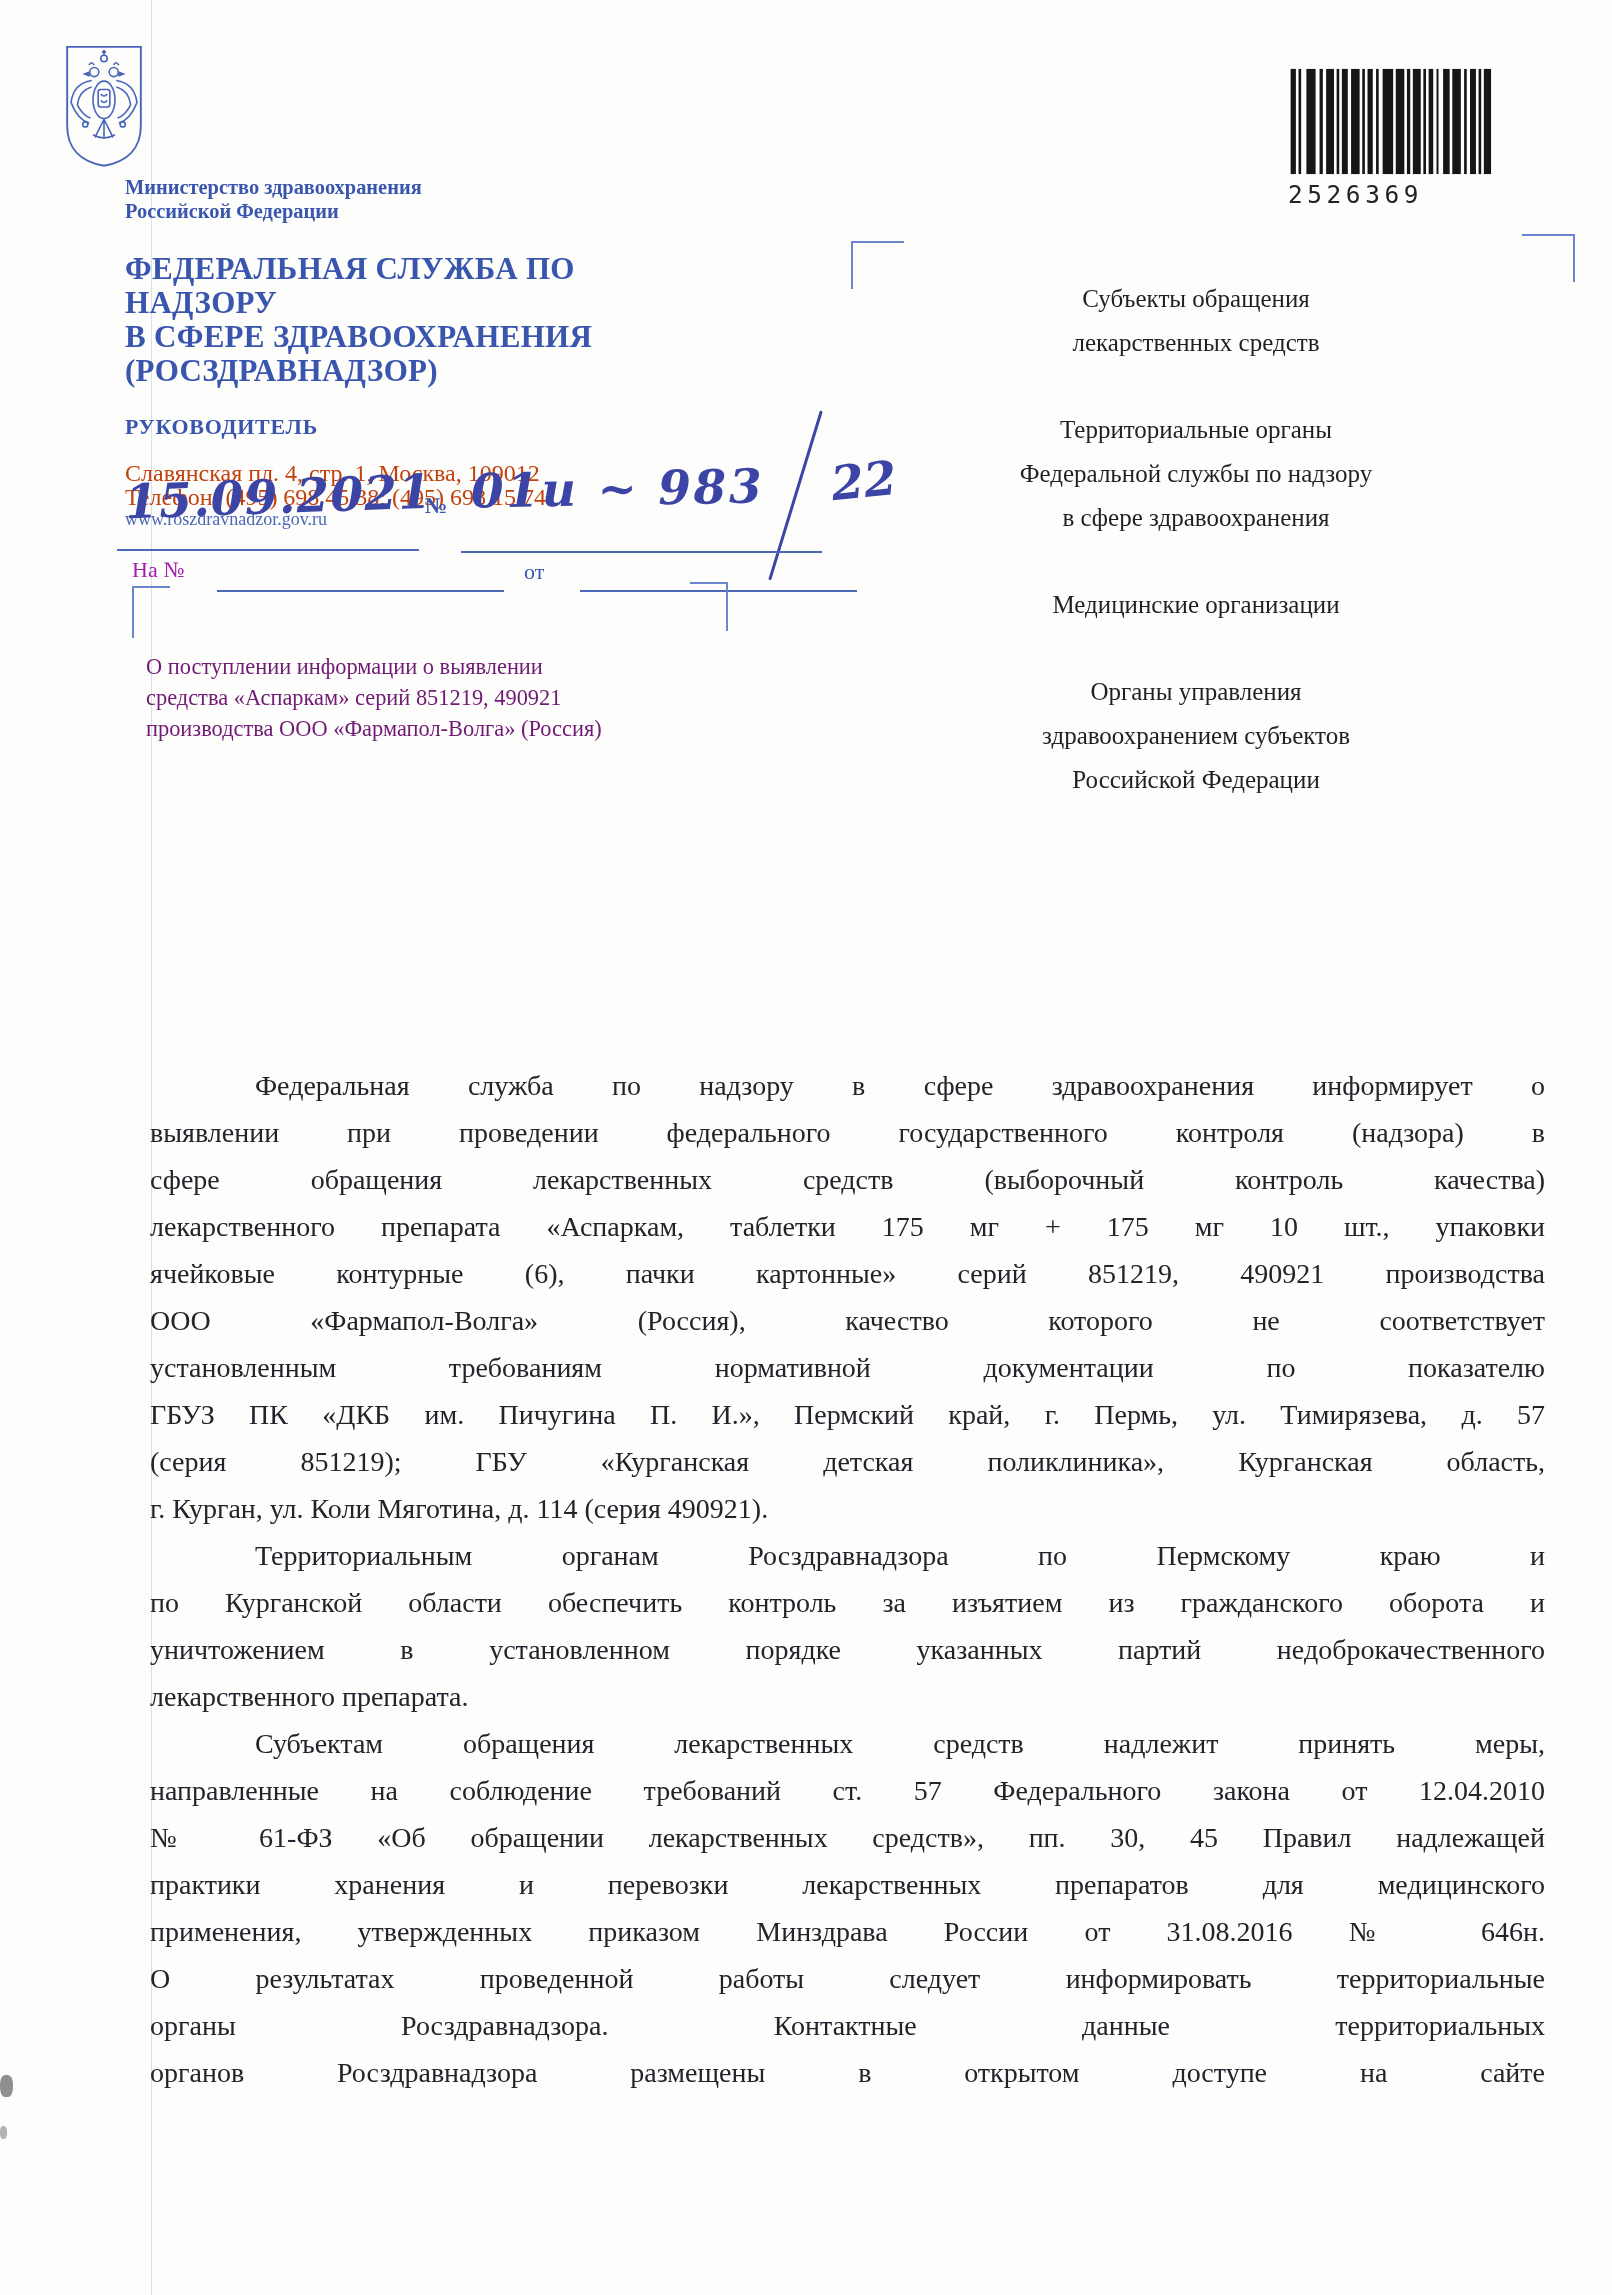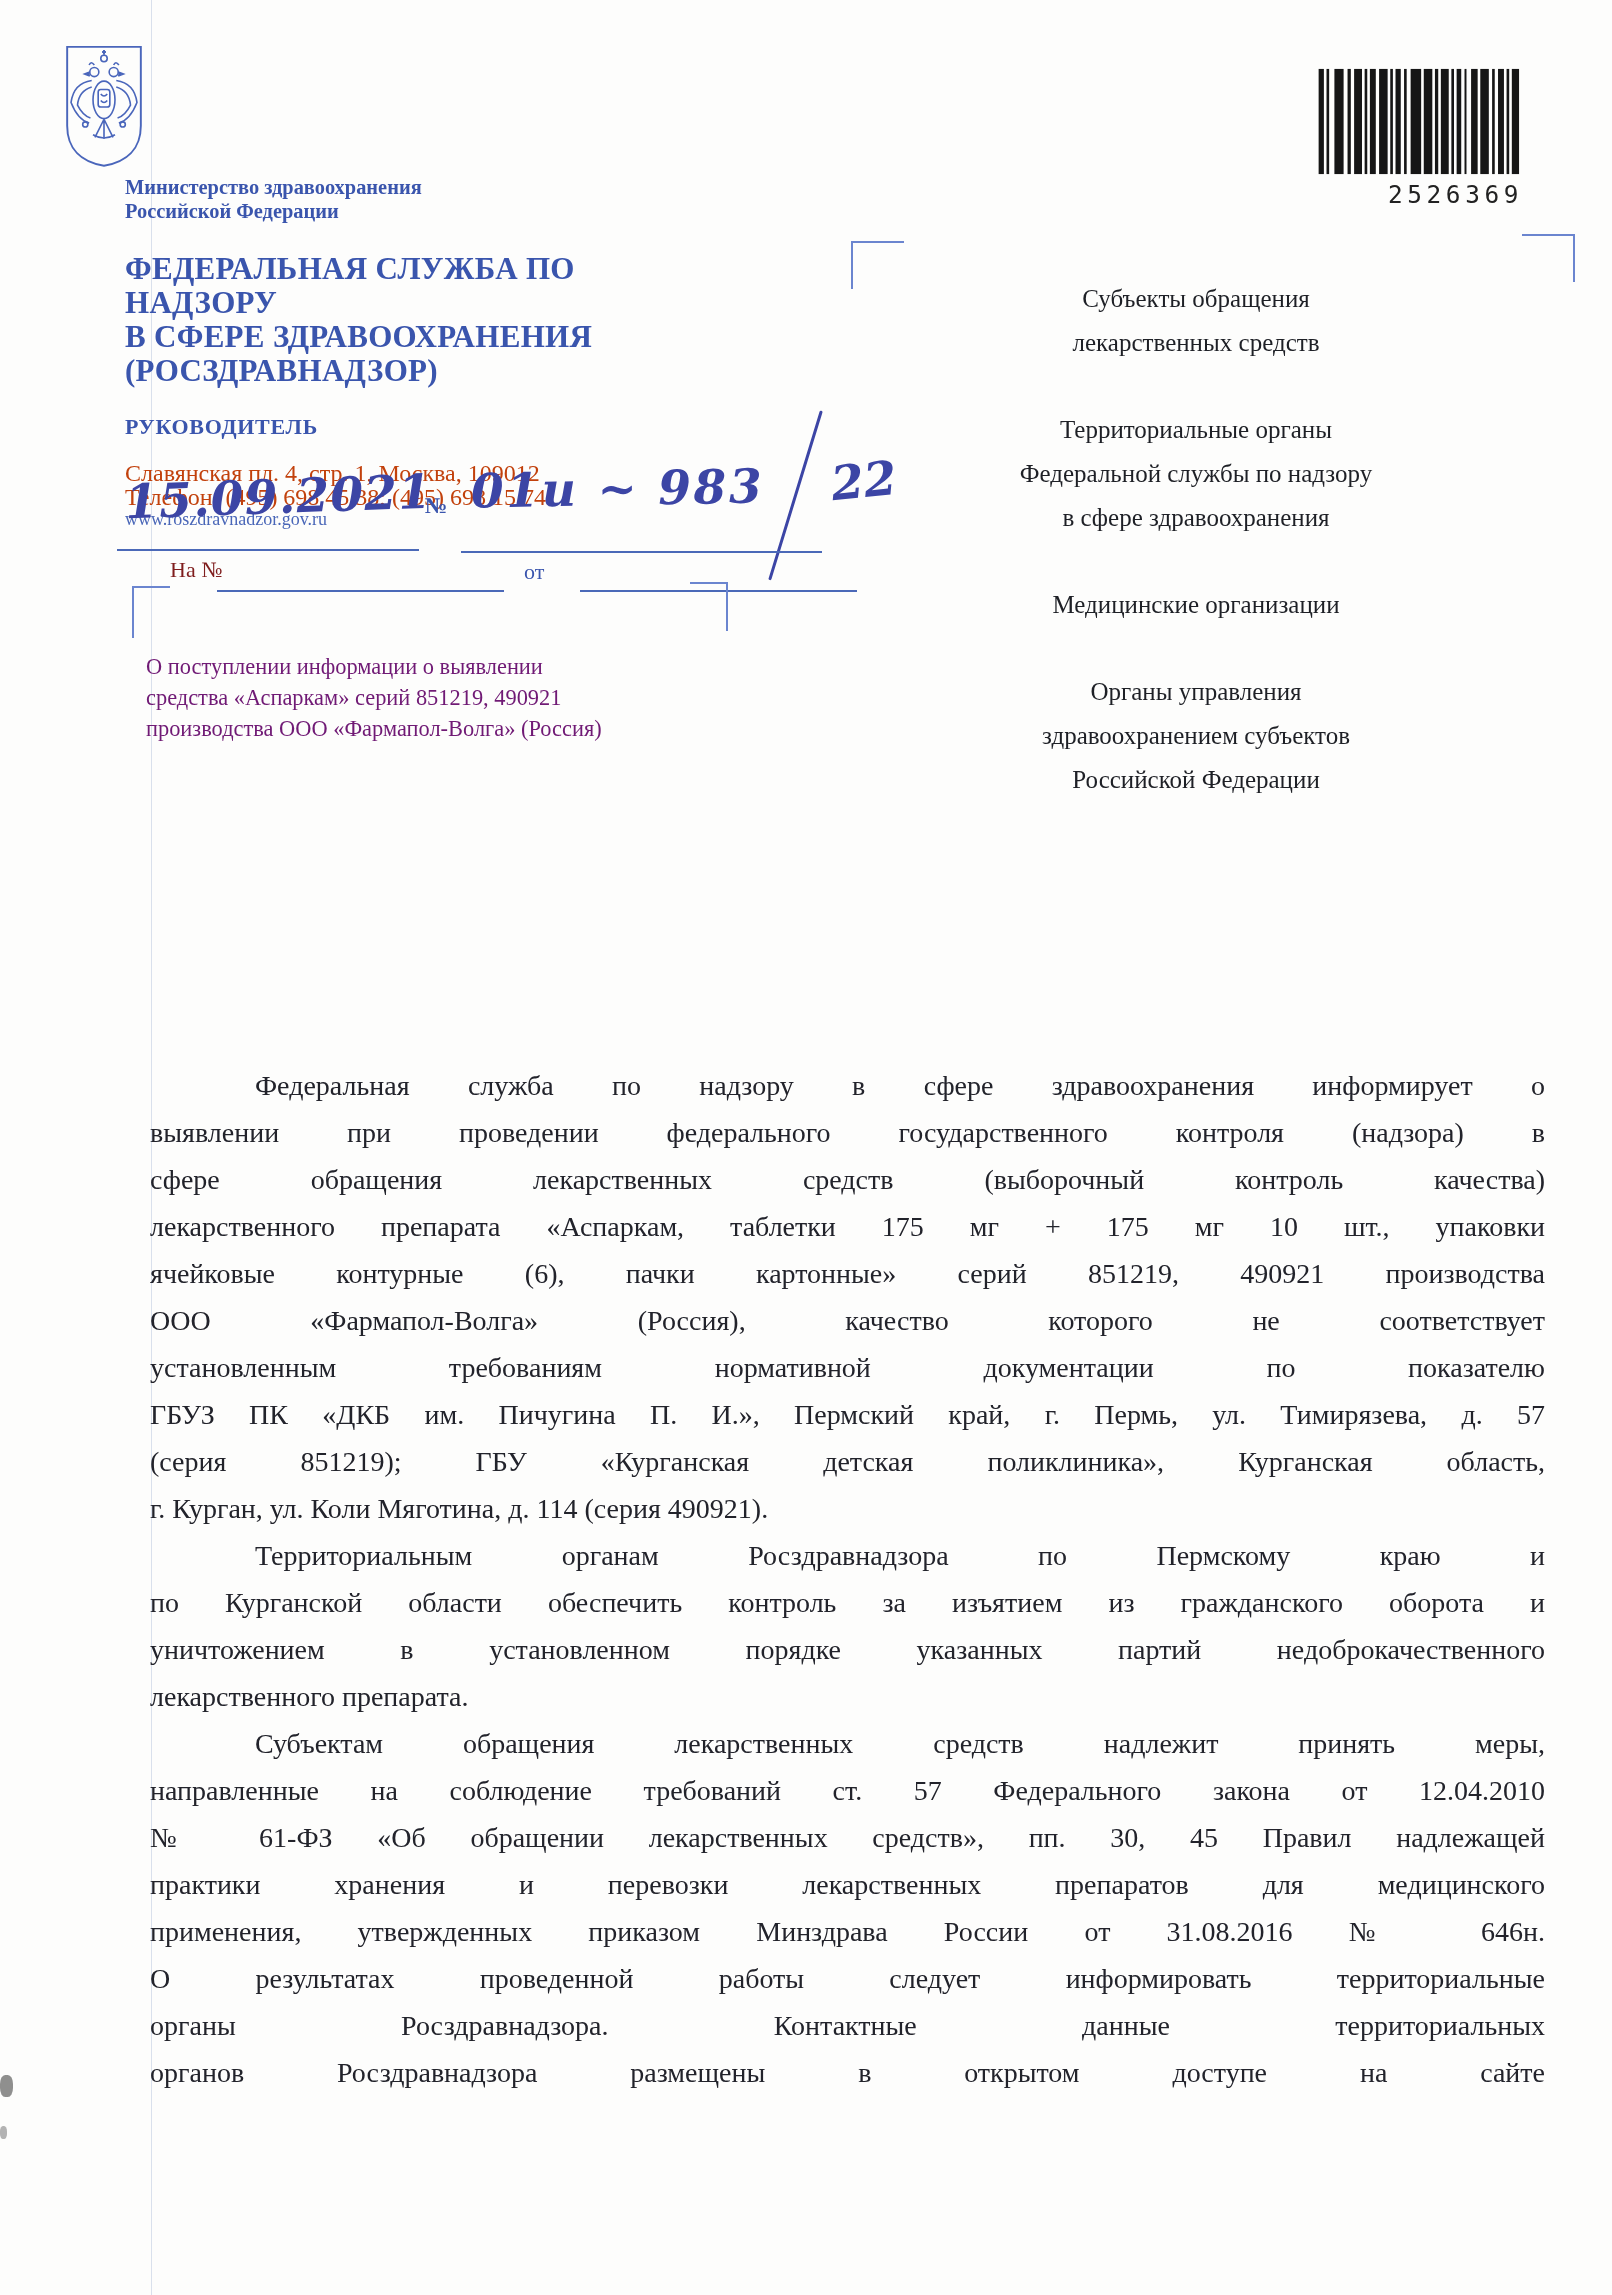--- a/index.html
+++ b/index.html
@@ -32,21 +32,21 @@
     font-family:"DejaVu Serif", serif;font-style:italic;font-weight:bold;}
   .hand-date{left:125px;top:469px;font-size:47px;transform:rotate(-2deg);letter-spacing:1.3px;}
   .hand-num{left:471px;top:461px;font-size:47px;transform:rotate(-1deg);letter-spacing:2.6px;}
   .hand-suffix{left:831px;top:453px;font-size:47px;transform:rotate(-6deg);}
   .hand-slash{position:absolute;left:794px;top:407px;width:3.3px;height:177px;
     background:#3c45a5;transform:rotate(17deg);border-radius:2px;}
   .ref-line{position:absolute;height:2px;background:#4b69b8;}
   .rl1{left:117px;top:549px;width:302px;}
   .rl2{left:461px;top:551px;width:361px;}
   .no-sign{position:absolute;left:425px;top:493px;color:#3a55ad;font-size:22.4px;font-weight:bold;}
-  .reply-row{position:absolute;left:132px;top:557px;color:#7f1d1d;font-size:22px;margin-left:38px;}
+  .reply-row{position:absolute;left:132px;top:557px;color:#a21caf;font-size:22px;}
   .reply-ot{position:absolute;left:524px;top:559px;color:#3a55ad;font-size:22px;}
   .rl3{left:217px;top:590px;width:287px;height:2px;}
   .rl4{left:580px;top:590px;width:277px;height:2px;}
 
   
   .bracket{position:absolute;border:0 solid #6b85cf;}
   .br-tl{border-left-width:2px;border-top-width:2px;}
   .br-tr{border-right-width:2px;border-top-width:2px;}
   .sb-l{left:132px;top:586px;width:36px;height:50px;}
   .sb-r{left:690px;top:582px;width:36px;height:47px;}
@@ -56,21 +56,21 @@
   
   .subject{position:absolute;left:146px;top:651px;width:593px;
     font-size:22.4px;line-height:31px;color:#701a75;}
 
   
   .recipients{position:absolute;left:827px;top:277px;width:738px;text-align:center;
     font-size:25px;line-height:44px;color:#1e2026;}
   .recip-group{margin-bottom:43px;}
 
   
-  .barcode-wrap{position:absolute;left:1316px;top:66px;width:207px;text-align:right;}
+  .barcode-wrap{position:absolute;left:1288px;top:66px;width:207px;text-align:left;}
   .barcode-digits{font-family:"DejaVu Sans Mono", monospace;font-size:24.4px;color:#222;
     letter-spacing:4.6px;margin-top:1.3px;}
 
   
   .body-text{position:absolute;left:150px;top:1062px;width:1395px;
     font-size:28px;line-height:47px;color:#22232b;}
   .bline{text-align:justify;text-align-last:justify;-moz-text-align-last:justify;
     white-space:normal;}
   .bline.indent{text-indent:105px;}
   .bline.plain{text-align:center;text-align-last:left;}

